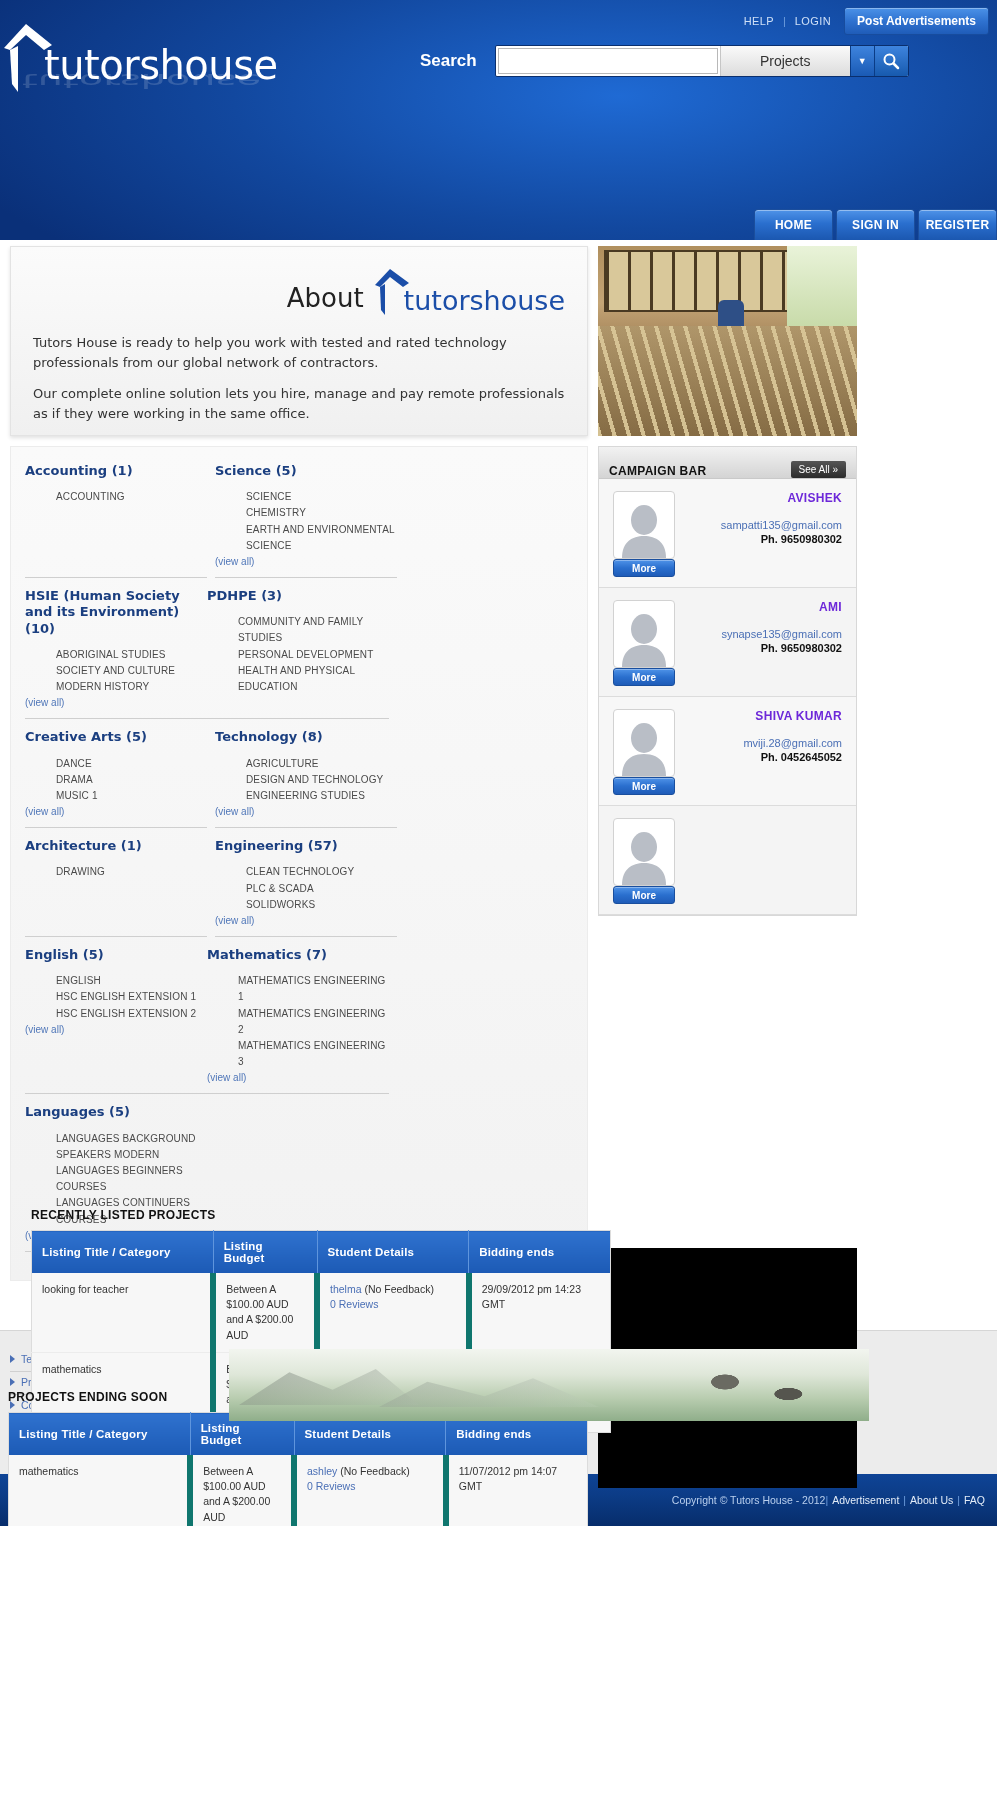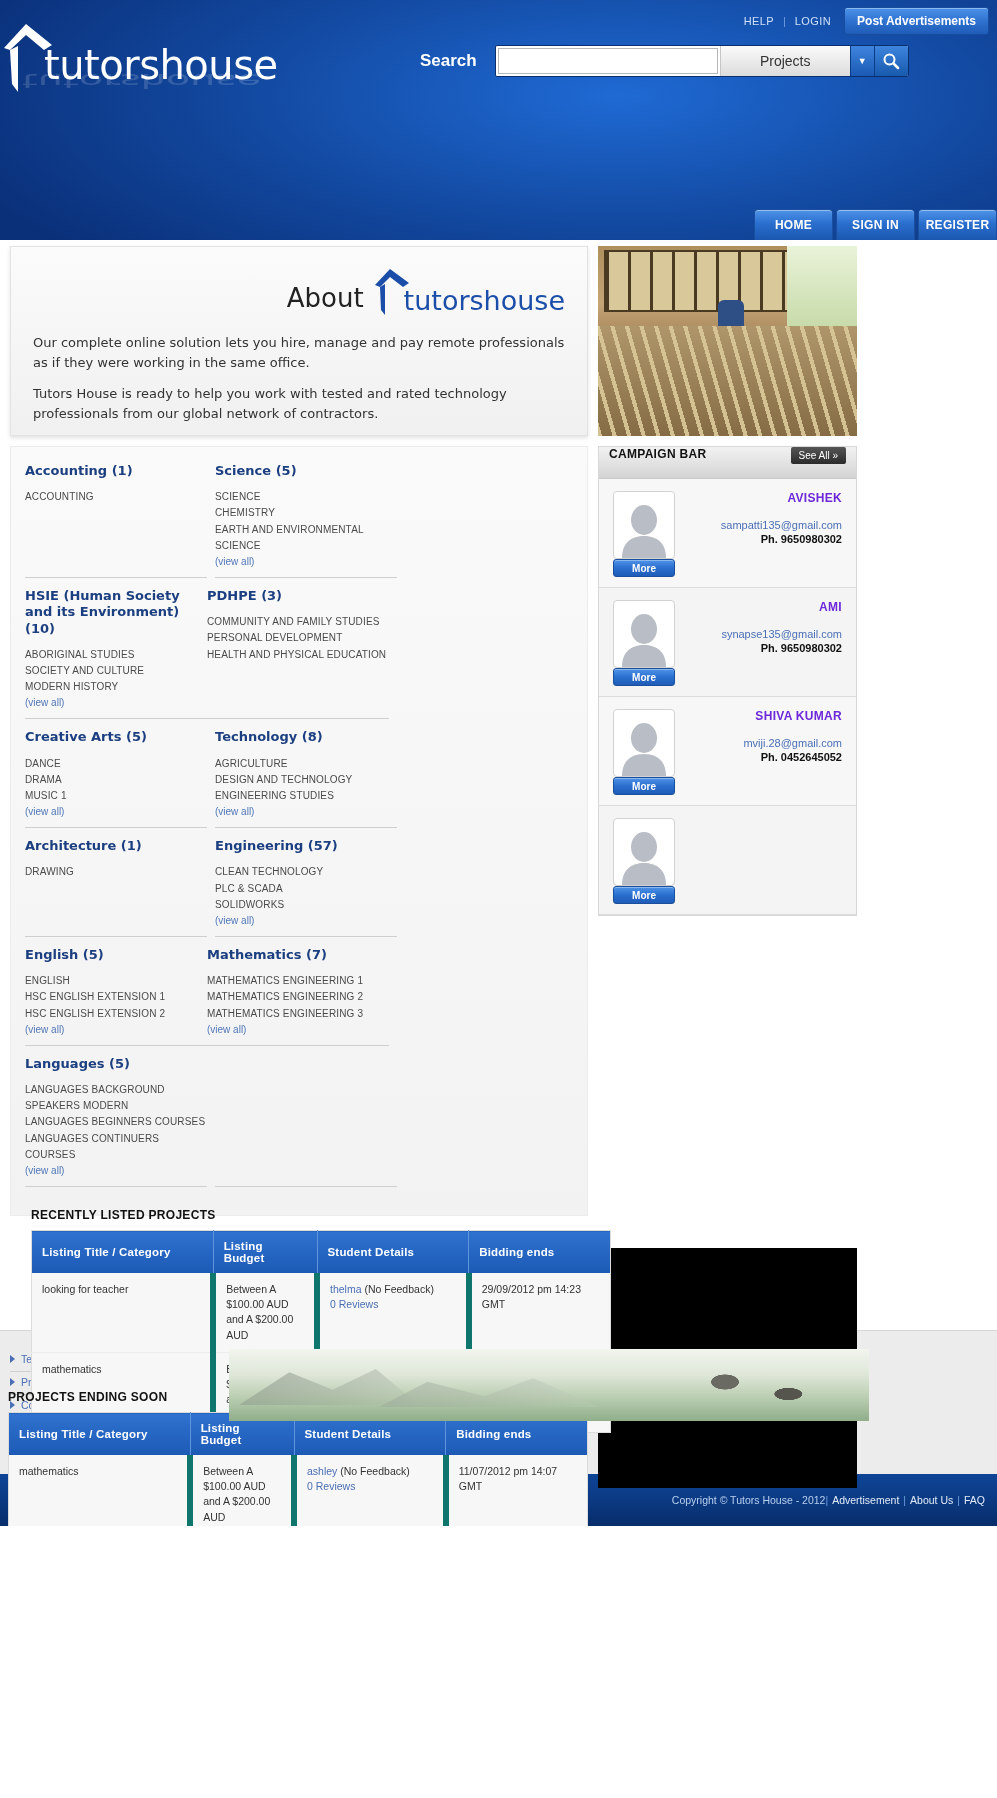--- a/index.html
+++ b/index.html
@@ -266,35 +266,36 @@
   }
   .cat-cell:nth-child(3n) { margin-right:0; }
   .cat-title {
     font-size:13px; font-weight:bold; color:#1b3f80;
     margin-bottom:10px; line-height:1.25;
     font-family:"DejaVu Sans", sans-serif;
   }
   .cat-sub {
     font-size:10px; color:#4a4a4a; line-height:1.62;
     letter-spacing:.15px;
+    margin-left:31px;
   }
   .cat-viewall { font-size:10px; color:#4f76b8; margin-top:2px; cursor:pointer; }
 
   
   .campaign {
     position:absolute; left:598px; top:206px;
     width:259px;
     border:1px solid #d8d8d8;
     background:#f4f4f4;
   }
   .campaign-head {
     height:32px;
     background: linear-gradient(180deg,#f2f2f2,#d4d4d4);
     border-bottom:1px solid #c9c9c9;
-    display:flex; align-items:flex-start; justify-content:space-between;
+    display:flex; align-items:flex-end; justify-content:space-between;
     padding:0 10px;
   }
   .campaign-title { font-size:12px; font-weight:bold; color:#111; letter-spacing:.3px; }
   .see-all {
     background: linear-gradient(180deg,#555,#2b2b2b);
     color:#fff; font-size:10px; padding:3px 8px; border-radius:2px;
     cursor:pointer;
   }
   .camp-item {
     display:flex; padding:12px 10px 10px 14px;
@@ -481,22 +482,22 @@
           <span class="about-logo">
             <span>
               <svg width="40" height="52" viewBox="0 0 40 52">
                 <polygon points="3,20 18,4 37,18 31,22 18,12 8,22" fill="#1b4ea8"></polygon>
                 <polygon points="8,22 13,19 13,50 9,45" fill="#1b4ea8"></polygon>
               </svg>
             </span>
             <span class="lt">tutorshouse</span>
           </span>
         </div>
+        <p>Tutors House is ready to help you work with tested and rated technology professionals from our global network of contractors.</p>
         <p>Our complete online solution lets you hire, manage and pay remote professionals as if they were working in the same office.</p>
-        <p>Tutors House is ready to help you work with tested and rated technology professionals from our global network of contractors.</p>
       </div>
 
       <div class="hero">
         <div class="wall"></div>
         <div class="windows"></div>
         <div class="light"></div>
         <div class="person"></div>
         <div class="chairs"></div>
       </div>
 

